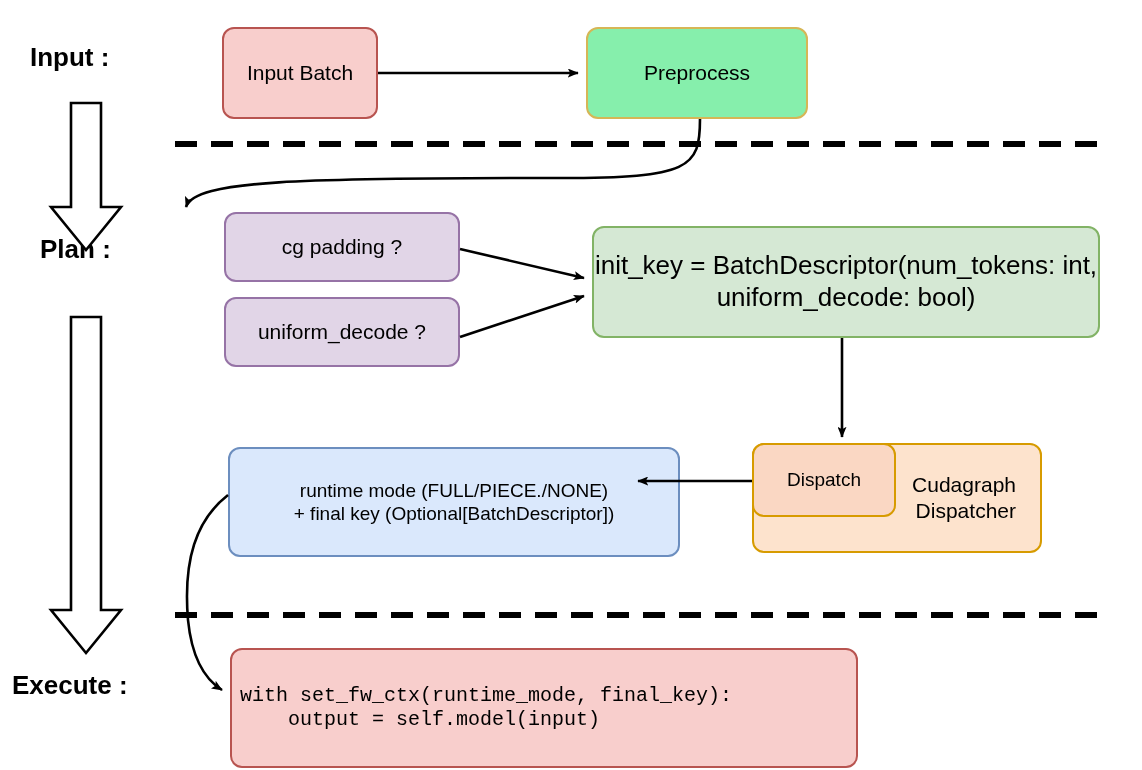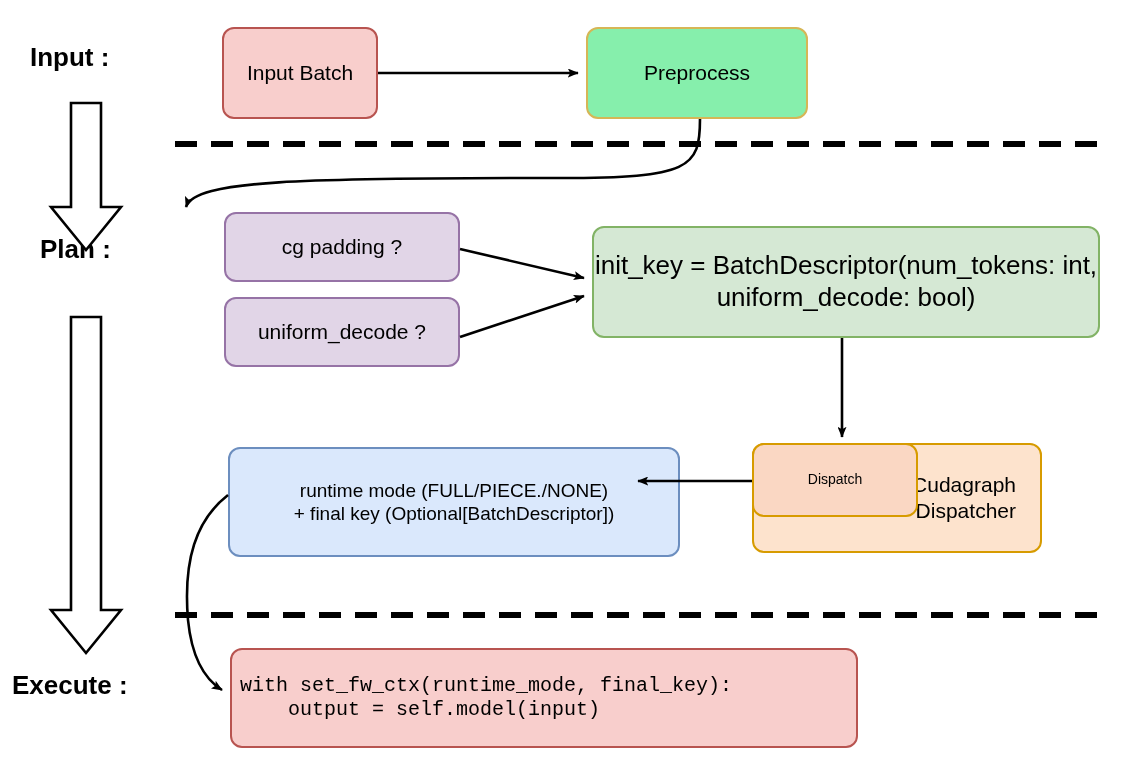--- a/index.html
+++ b/index.html
@@ -62,25 +62,25 @@
     <span>runtime mode (FULL/PIECE./NONE)</span>
     <span>+ final key (Optional[BatchDescriptor])</span>
   </div>
 
   <div class="node n-orange-outer" style="left:752px;top:443px;width:290px;height:110px;font-size:21px;flex-direction:column;
               justify-content:center;align-items:flex-end;padding-right:24px;">
     <span>Cudagraph</span>
     <span>Dispatcher</span>
   </div>
 
-  <div class="node n-orange-inner" style="left:752px;top:443px;width:166px;height:74px;font-size:14px;">
+  <div class="node n-orange-inner" style="left:752px;top:443px;width:144px;height:74px;font-size:19px;">
     <span>Dispatch</span>
   </div>
 
-  <div class="node n-code" style="left:230px;top:648px;width:628px;height:100px;font-size:20px;padding-left:8px;flex-direction:column;align-items:flex-start;justify-content:center;">
+  <div class="node n-code" style="left:230px;top:648px;width:628px;height:120px;font-size:20px;padding-left:8px;flex-direction:column;align-items:flex-start;justify-content:center;">
     <span>with set_fw_ctx(runtime_mode, final_key):</span>
     <span>    output = self.model(input)</span>
   </div>
 
   <svg class="overlay" viewBox="0 0 1142 770" xmlns="http://www.w3.org/2000/svg">
     <defs>
       <marker id="ah" markerWidth="11" markerHeight="9" refX="10.2" refY="4.5" orient="auto" markerUnits="userSpaceOnUse">
         <path d="M0,0 L11,4.5 L0,9 L2.4,4.5 Z" fill="#000000"></path>
       </marker>
     </defs>

